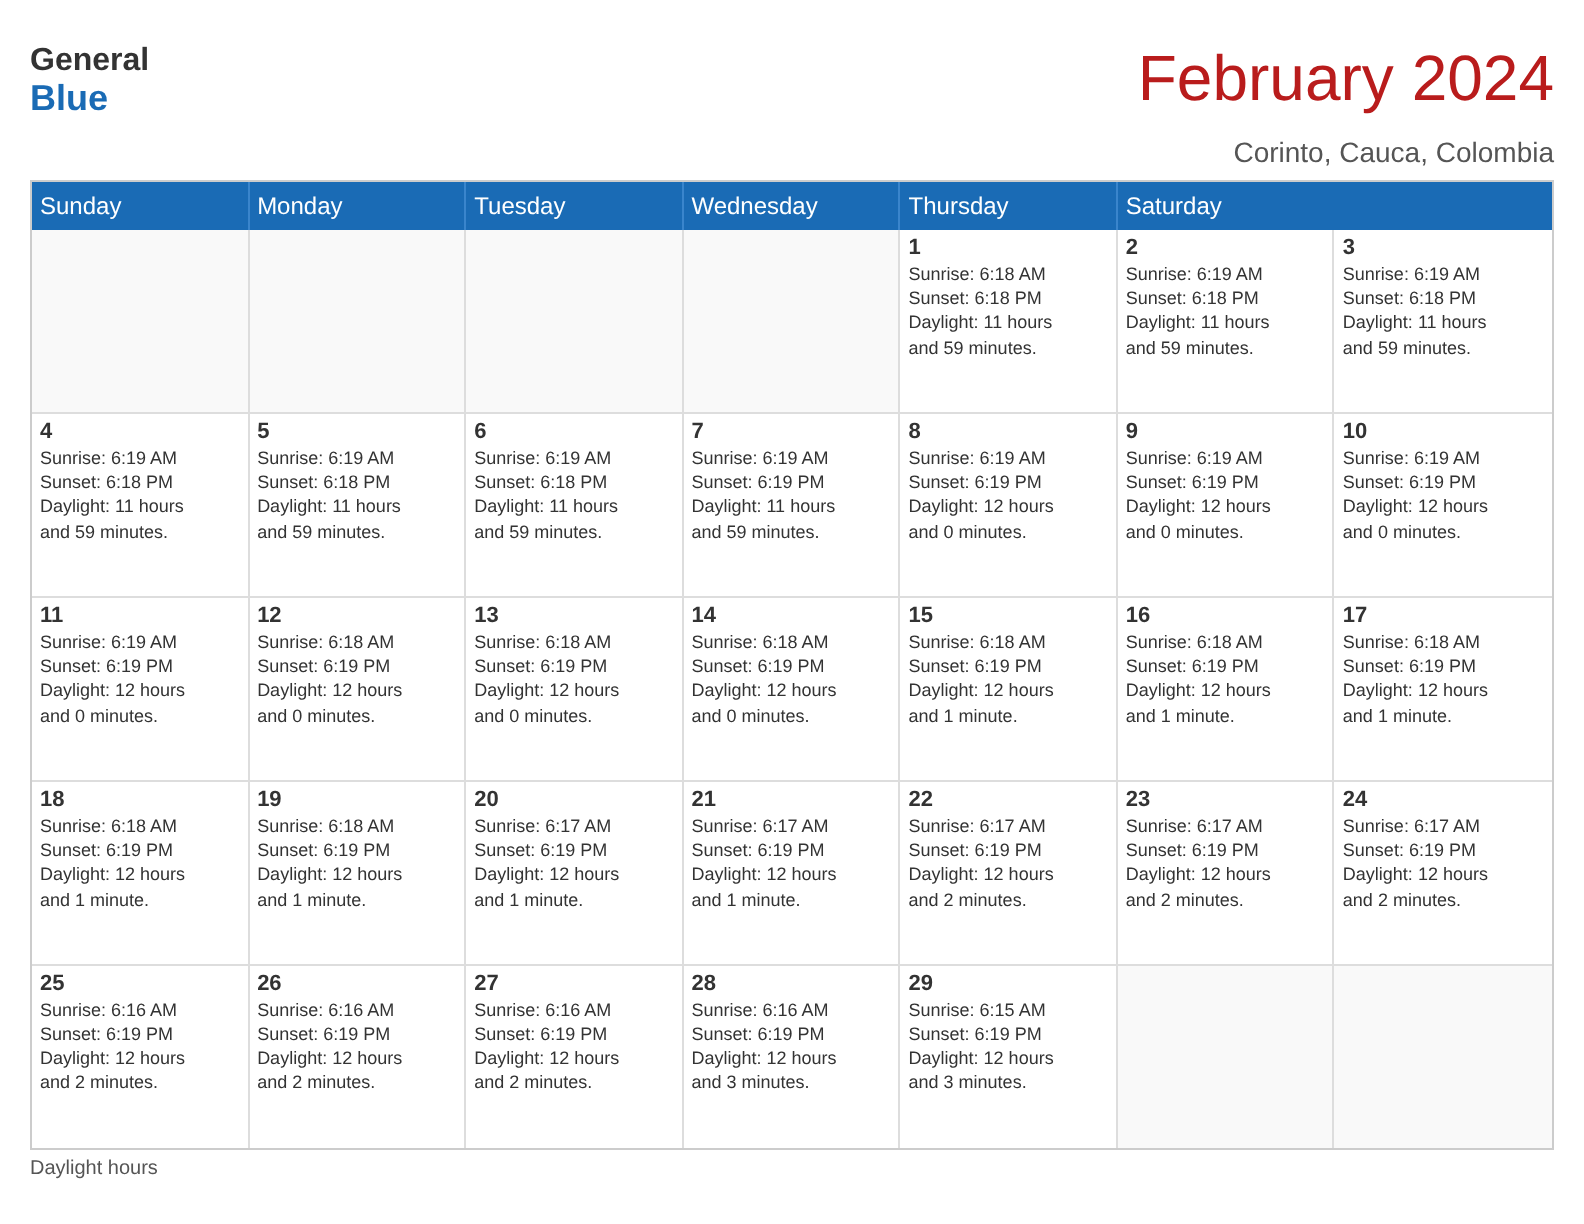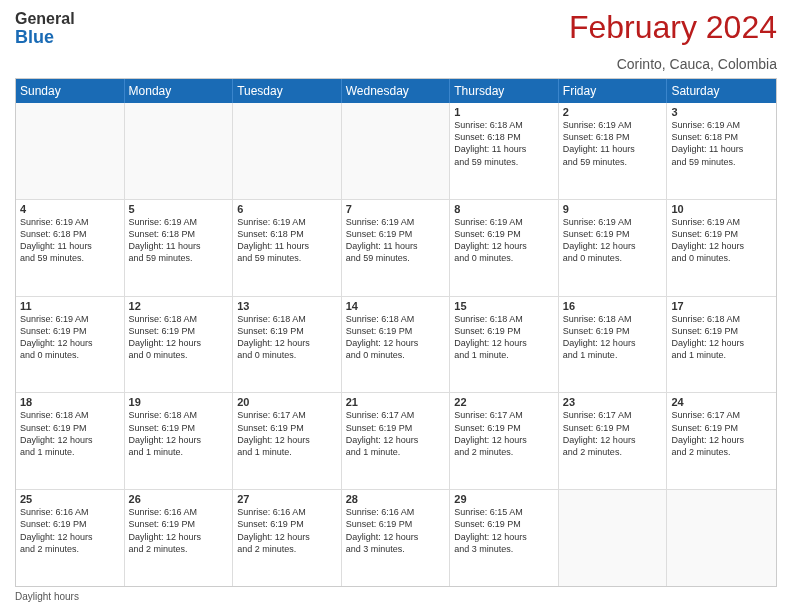--- a/index.html
+++ b/index.html
@@ -6,21 +6,21 @@
     body {
       width: 792px;
       height: 612px;
       font-family: Arial, sans-serif;
       background: #fff;
       overflow: hidden;
     }
     .page {
       width: 792px;
       height: 612px;
-      padding: 10px 15px;
+      padding: 22px 15px;
       display: flex;
       flex-direction: column;
     }
     .header {
       display: flex;
       justify-content: space-between;
       align-items: flex-start;
       margin-bottom: 6px;
     }
     .logo {
@@ -119,21 +119,20 @@
     </div>
   </div>
 
   <div class="calendar">
     <div class="cal-header">
     <div class="cal-header-cell">Sunday</div>
         <div class="cal-header-cell">Monday</div>
         <div class="cal-header-cell">Tuesday</div>
         <div class="cal-header-cell">Wednesday</div>
         <div class="cal-header-cell">Thursday</div>
-        <div class="cal-header-cell">Friday</div>
         <div class="cal-header-cell">Saturday</div>
       </div>
     <div class="cal-body">
     <div class="cal-row">
           <div class="cal-cell empty"></div>
           <div class="cal-cell empty"></div>
           <div class="cal-cell empty"></div>
           <div class="cal-cell empty"></div>
           <div class="cal-cell">
             <div class="day-num">1</div>

